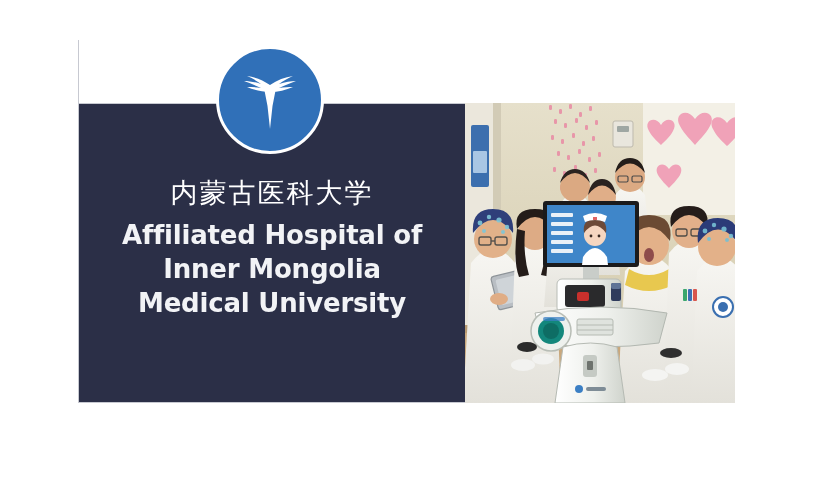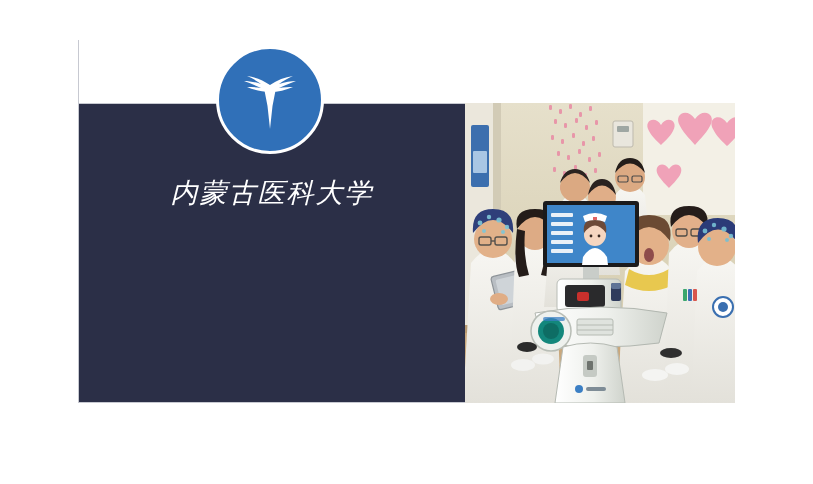--- a/index.html
+++ b/index.html
@@ -15,21 +15,20 @@
     font-family: "DejaVu Sans", "Liberation Sans", sans-serif;
   }
 
   
   #slide {
     position: absolute;
     left: 0; top: 0;
     width: 813px;
     height: 484px;
     background: #ffffff;
-    font-style: italic;
   }
 
   
   .left-rule {
     position: absolute;
     left: 78px;
     top: 40px;
     width: 1px;
     height: 64px;
     background: #c7c9d1;
@@ -117,20 +116,25 @@
 
 <div id="slide">
 
   <div class="left-rule"></div>
 
   <div class="identity-panel">
     <div class="identity-inner">
 
       <div class="cn-name">内蒙古医科大学</div>
 
+      <div class="en-name">
+        <span class="en-line">Affiliated Hospital of</span>
+        <span class="en-line">Inner Mongolia</span>
+        <span class="en-line">Medical University</span>
+      </div>
 
     </div>
   </div>
 
   <div class="logo-badge">
     <svg width="78" height="78" viewBox="0 0 78 78" aria-hidden="true">
 
       <path d="M39 24 C32 19 24 16 16 15 C21 17 26 20 30 23 C24 21 18 20 13 20 C19 22 25 25 30 27 C25 26 20 26 16 26 C23 29 31 31 39 31 Z" fill="#ffffff"></path>
 
       <path d="M39 24 C46 19 54 16 62 15 C57 17 52 20 48 23 C54 21 60 20 65 20 C59 22 53 25 48 27 C53 26 58 26 62 26 C55 29 47 31 39 31 Z" fill="#ffffff"></path>

